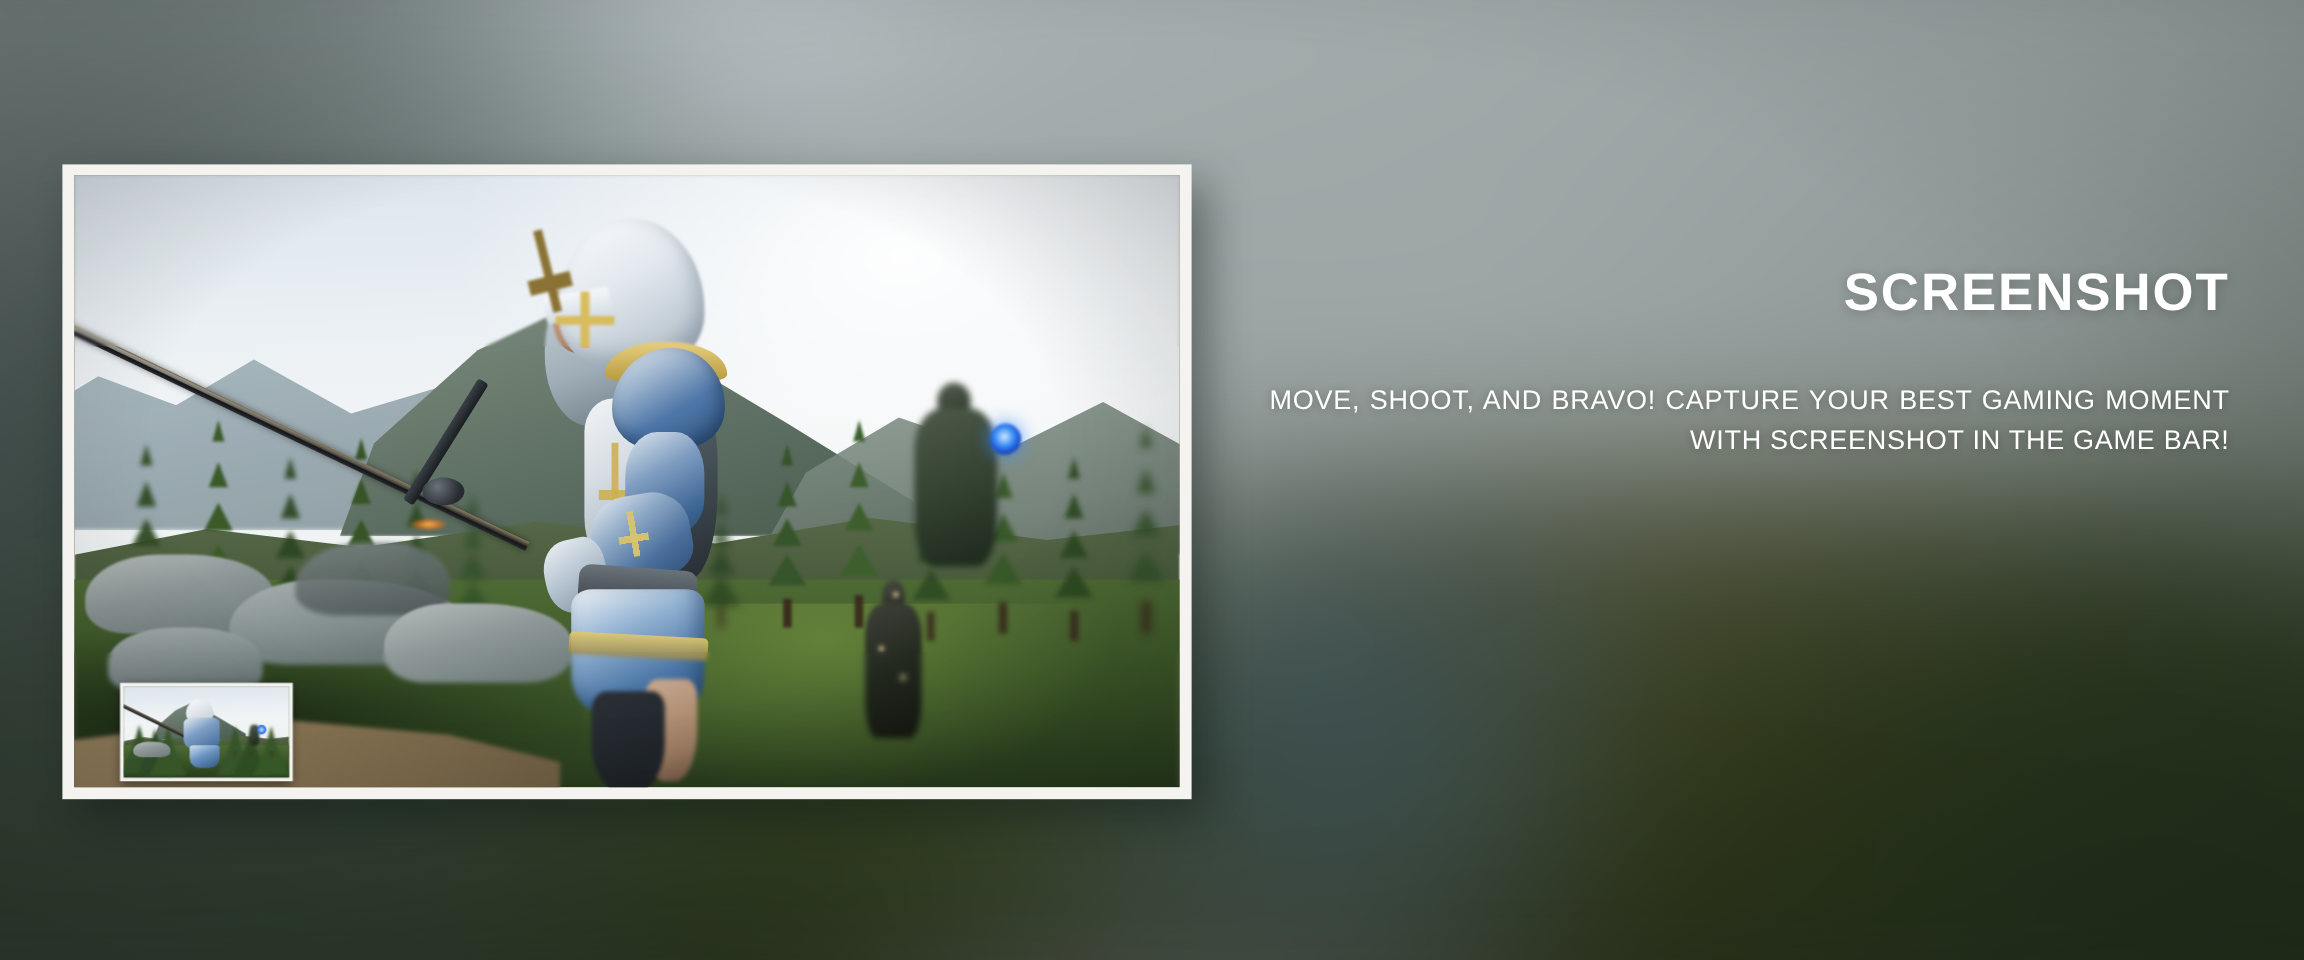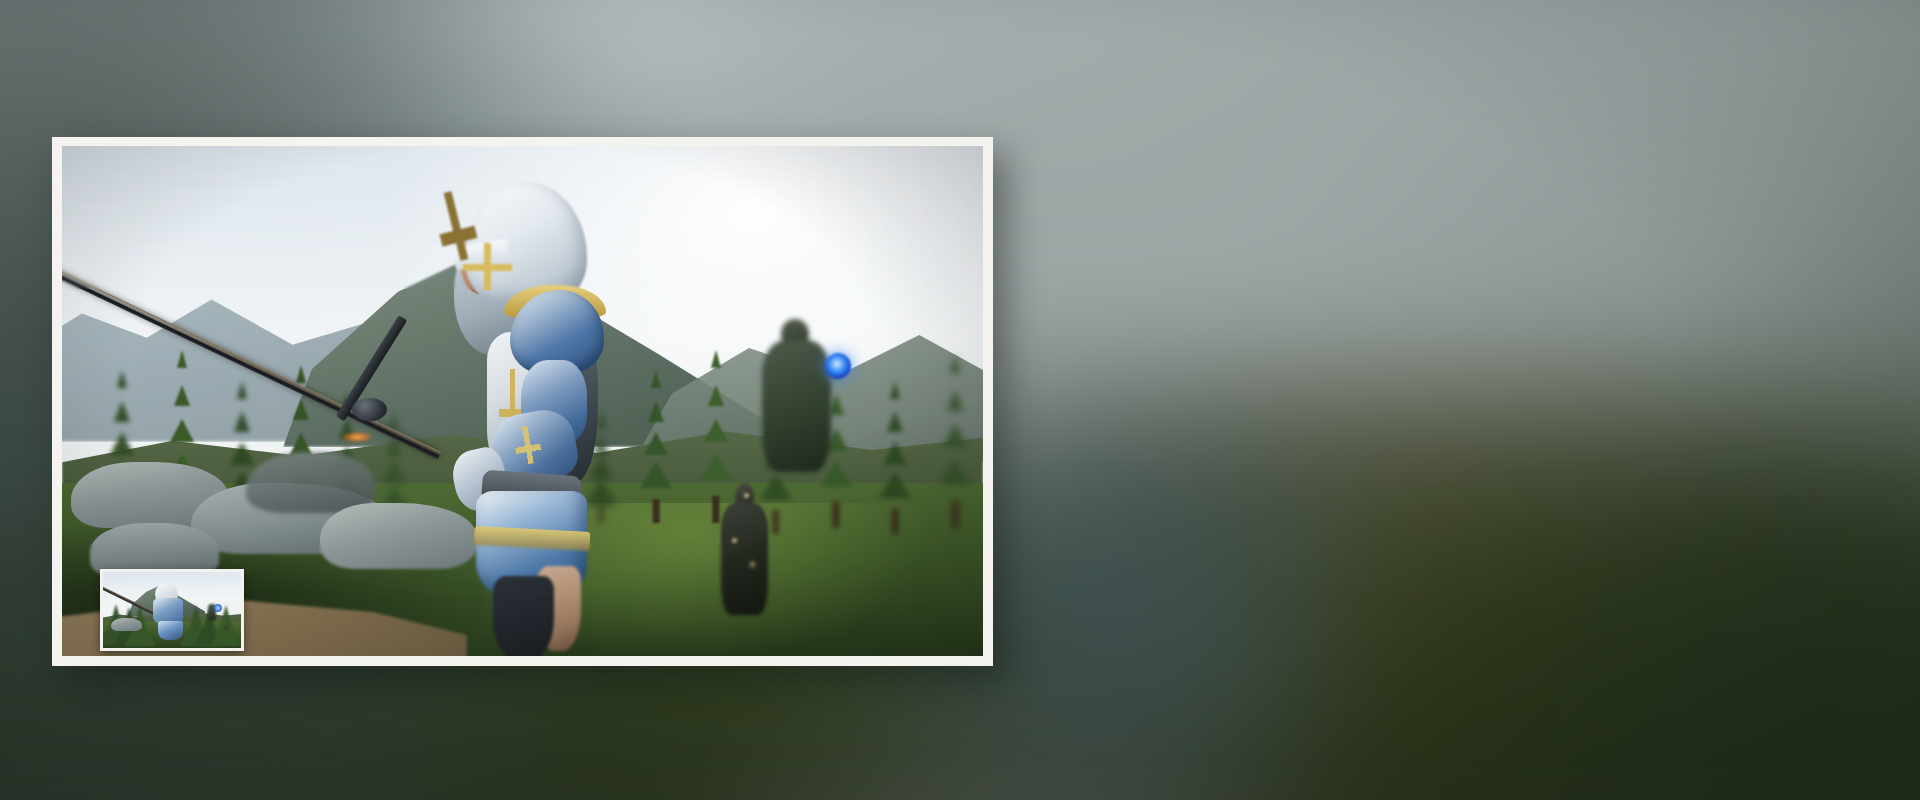--- a/index.html
+++ b/index.html
@@ -597,13 +597,15 @@
         <div style="position:absolute;left:40%;top:64%;width:18%;height:26%;background:linear-gradient(155deg,#cfe1f2 0%,#6a93c2 46%,#32557f 100%);border-radius:16% 14% 36% 36% / 12% 12% 42% 42%;"></div>
         <div style="position:absolute;left:76%;top:42%;width:6%;height:22%;background:linear-gradient(160deg,#4e5a4a,#1d281c);border-radius:30%;filter:blur(1px);"></div>
         <div style="position:absolute;left:80.5%;top:42%;width:8px;height:8px;border-radius:50%;background:radial-gradient(circle,#bfe0ff,#2a6fe0 60%,rgba(20,60,180,0));"></div>
       </div>
     </div>
 
   </div>
 </div>
 
 <div id="copy">
+  <div id="headline">SCREENSHOT</div>
+  <div id="subcopy">MOVE, SHOOT, AND BRAVO! CAPTURE YOUR BEST GAMING MOMENT WITH SCREENSHOT IN THE GAME BAR!</div>
 </div>
 
 </body></html>

